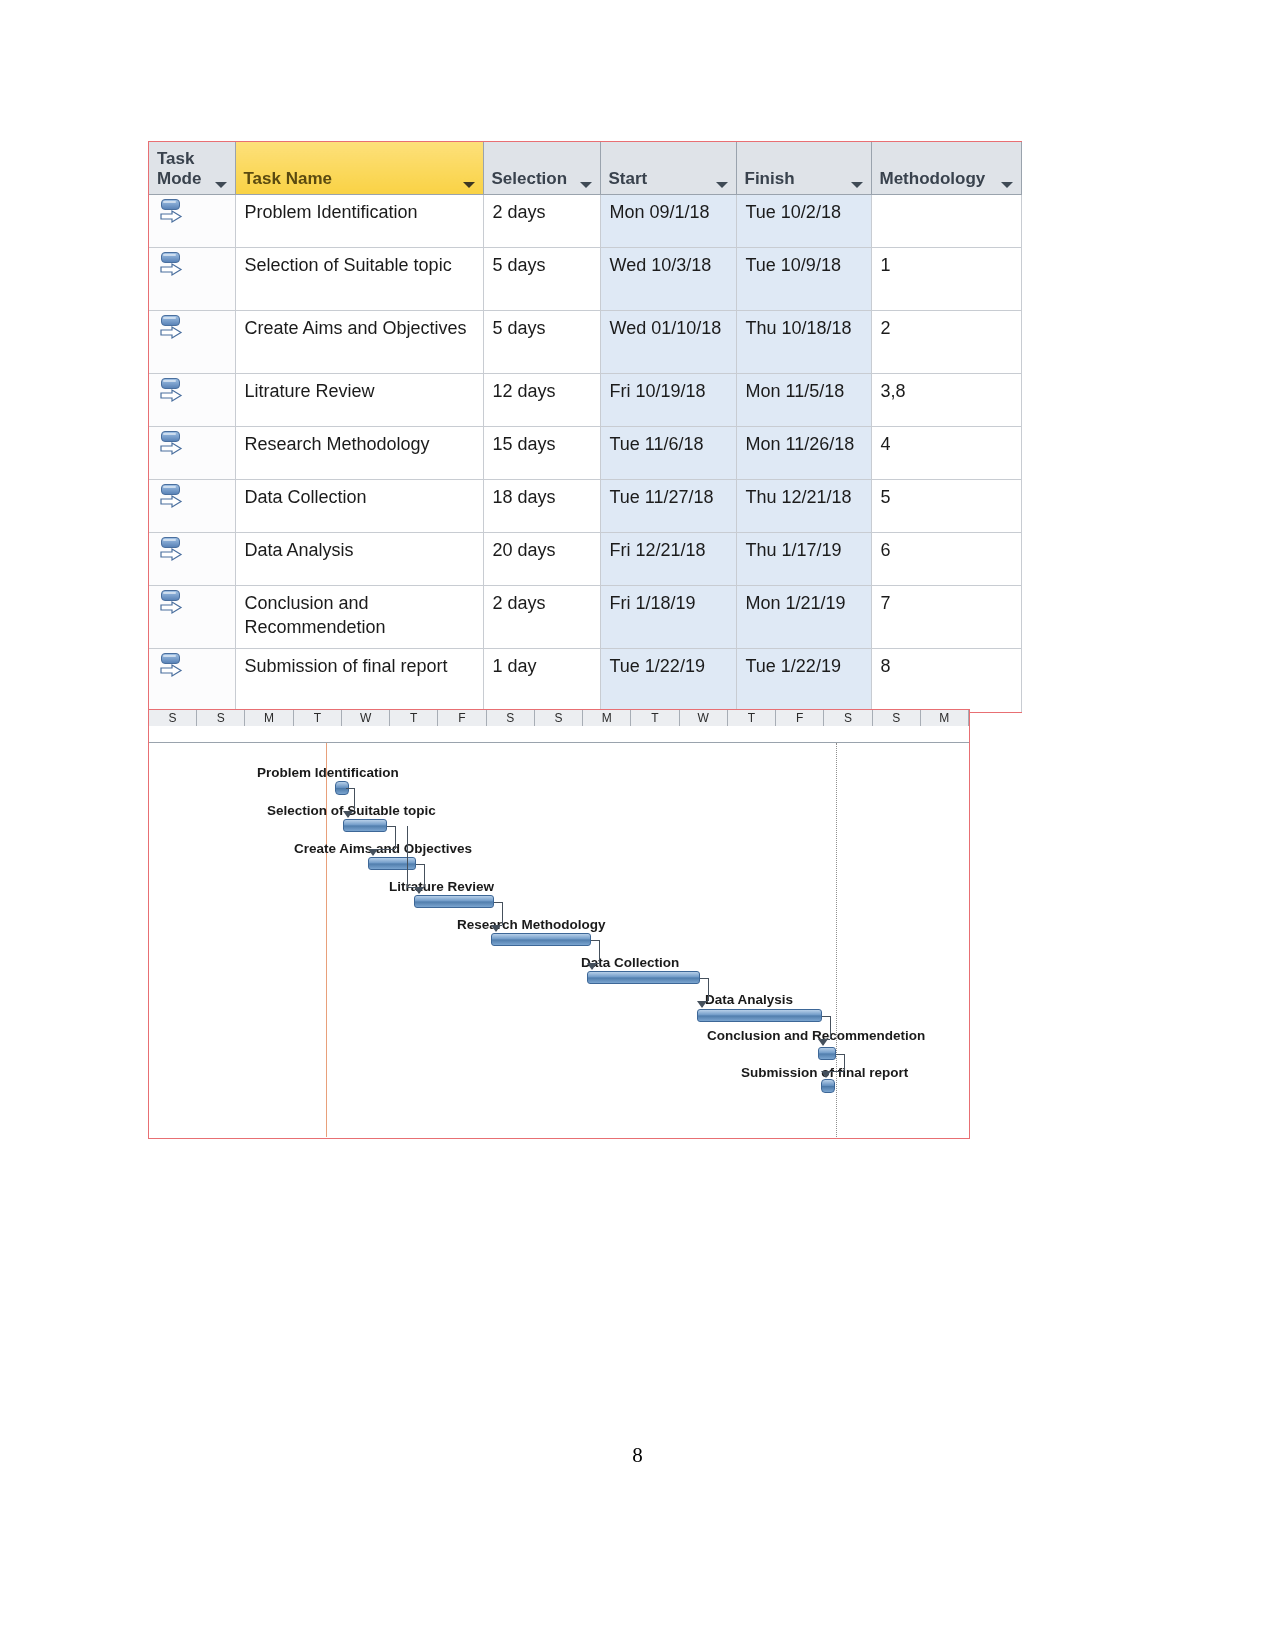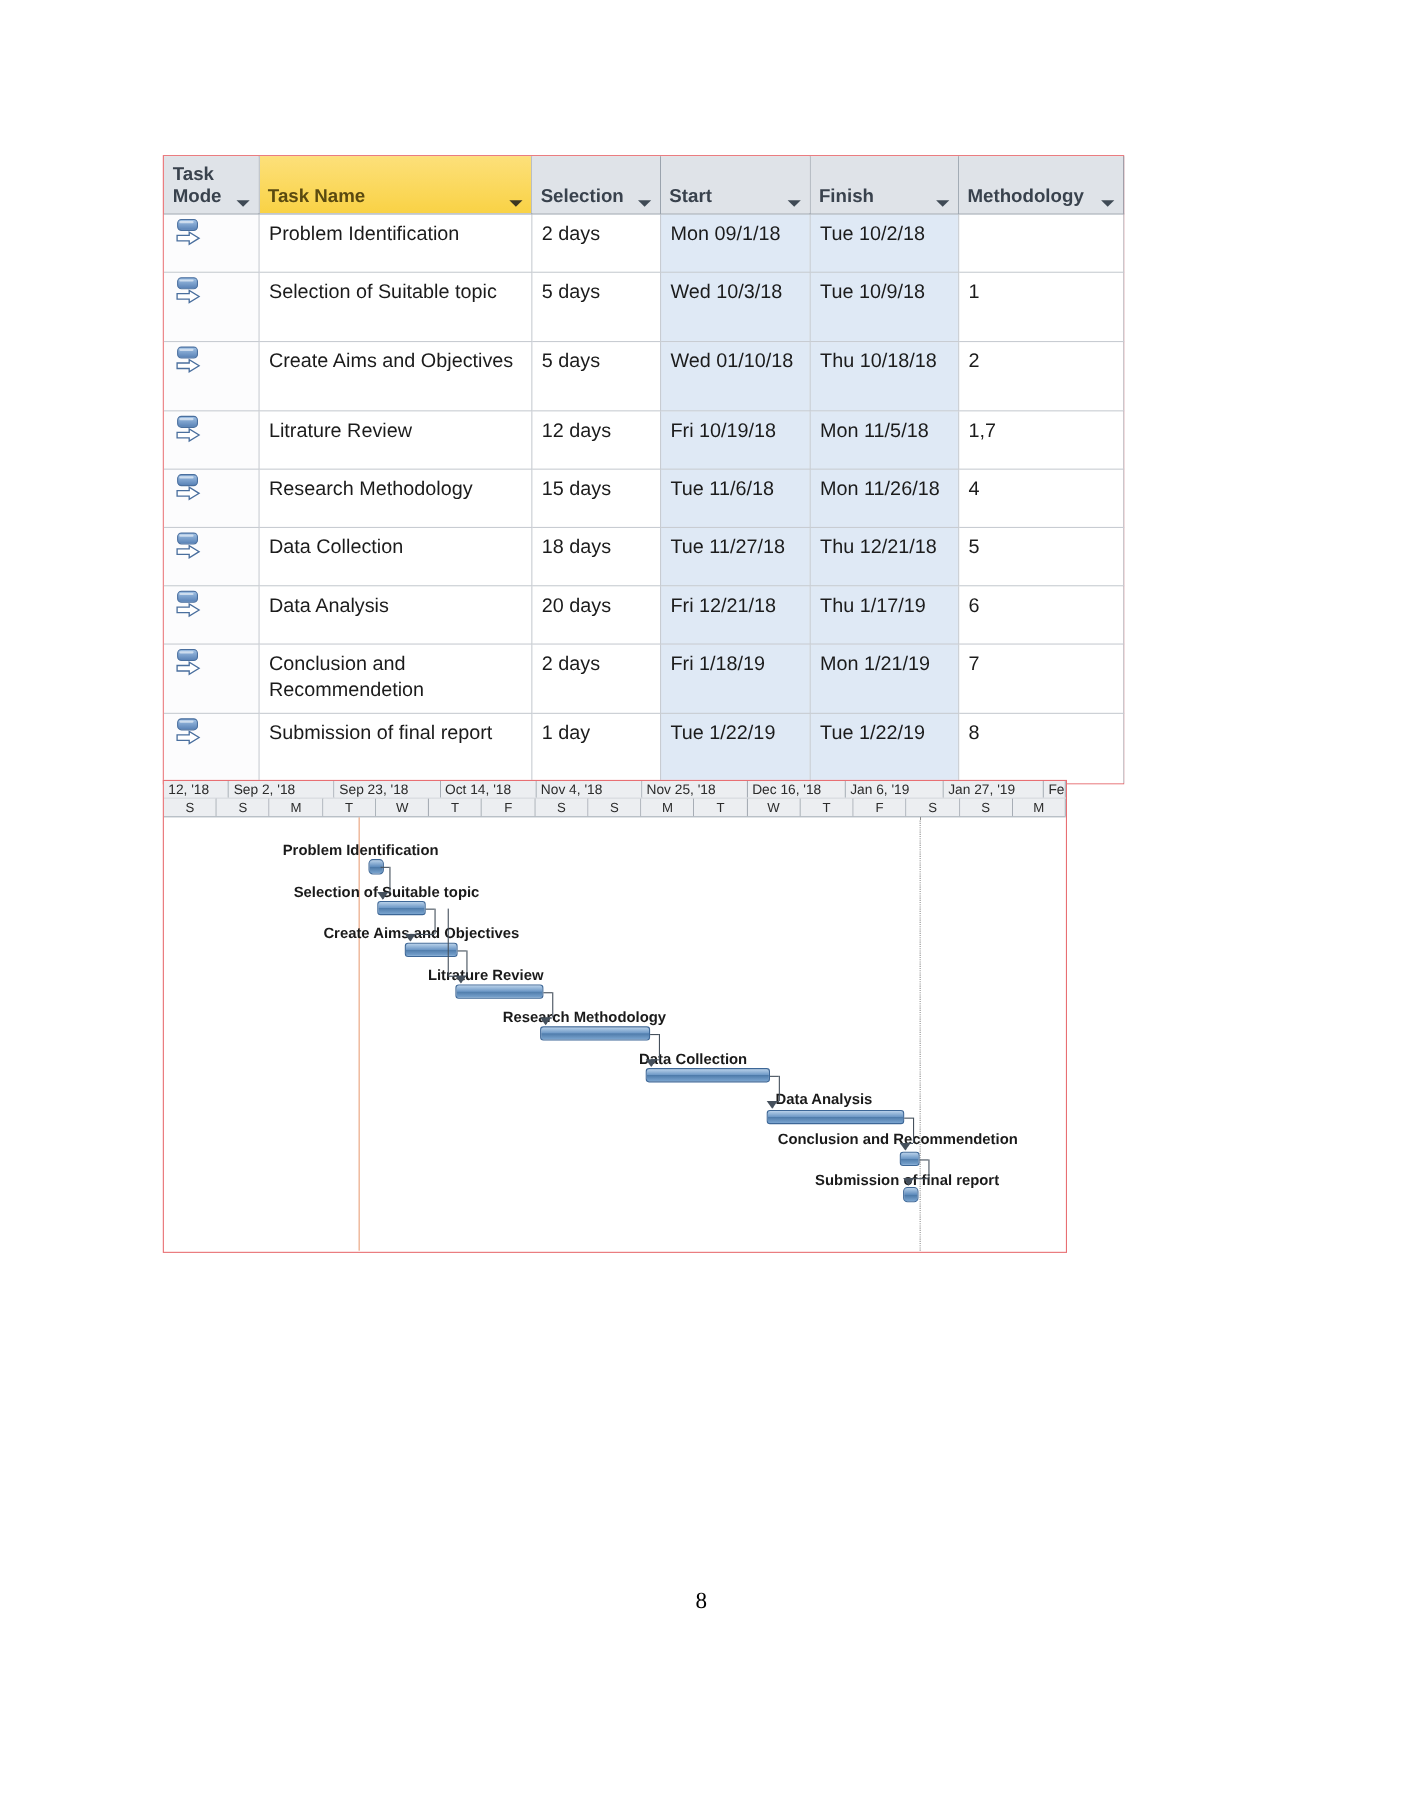--- a/index.html
+++ b/index.html
@@ -287,21 +287,21 @@
           <td>2</td>
         </tr>
         <tr style="height:53px">
           <td class="mode-cell"><span class="mode-icon"><span class="cyl"></span><svg width="24" height="20" viewBox="0 0 24 20">
                 <path d="M1 6 H12 V3 L21 8.5 L12 14 V11 H1 Z" fill="#ffffff" stroke="#4a6f9e" stroke-width="1.2"></path>
               </svg></span></td>
           <td>Litrature Review</td>
           <td>12 days</td>
           <td class="datecell">Fri 10/19/18</td>
           <td class="datecell">Mon 11/5/18</td>
-          <td>1,7</td>
+          <td>3,8</td>
         </tr>
         <tr style="height:53px">
           <td class="mode-cell"><span class="mode-icon"><span class="cyl"></span><svg width="24" height="20" viewBox="0 0 24 20">
                 <path d="M1 6 H12 V3 L21 8.5 L12 14 V11 H1 Z" fill="#ffffff" stroke="#4a6f9e" stroke-width="1.2"></path>
               </svg></span></td>
           <td>Research Methodology</td>
           <td>15 days</td>
           <td class="datecell">Tue 11/6/18</td>
           <td class="datecell">Mon 11/26/18</td>
           <td>4</td>
@@ -345,32 +345,20 @@
           <td class="datecell">Tue 1/22/19</td>
           <td class="datecell">Tue 1/22/19</td>
           <td>8</td>
         </tr>
       </tbody>
   </table>
 </div>
 
 <div id="gantt">
   <div id="timeline-head">
-    <div class="tl-row weeks" id="tl-weeks">
-        <div class="tl-cell" style="width: 60px;">12, '18</div>
-        <div class="tl-cell" style="width: 97px;">Sep 2, '18</div>
-        <div class="tl-cell" style="width: 97px;">Sep 23, '18</div>
-        <div class="tl-cell" style="width: 88px;">Oct 14, '18</div>
-        <div class="tl-cell" style="width: 97px;">Nov 4, '18</div>
-        <div class="tl-cell" style="width: 97px;">Nov 25, '18</div>
-        <div class="tl-cell" style="width: 90px;">Dec 16, '18</div>
-        <div class="tl-cell" style="width: 90px;">Jan 6, '19</div>
-        <div class="tl-cell" style="width: 92px;">Jan 27, '19</div>
-        <div class="tl-cell" style="width: 20px;">Fe</div>
-      </div>
     <div class="tl-row days" id="tl-days">
         <div class="tl-cell day" style="width: 49px;">S</div>
         <div class="tl-cell day" style="width: 49px;">S</div>
         <div class="tl-cell day" style="width: 49px;">M</div>
         <div class="tl-cell day" style="width: 49px;">T</div>
         <div class="tl-cell day" style="width: 49px;">W</div>
         <div class="tl-cell day" style="width: 49px;">T</div>
         <div class="tl-cell day" style="width: 49px;">F</div>
         <div class="tl-cell day" style="width: 49px;">S</div>
         <div class="tl-cell day" style="width: 49px;">S</div>

